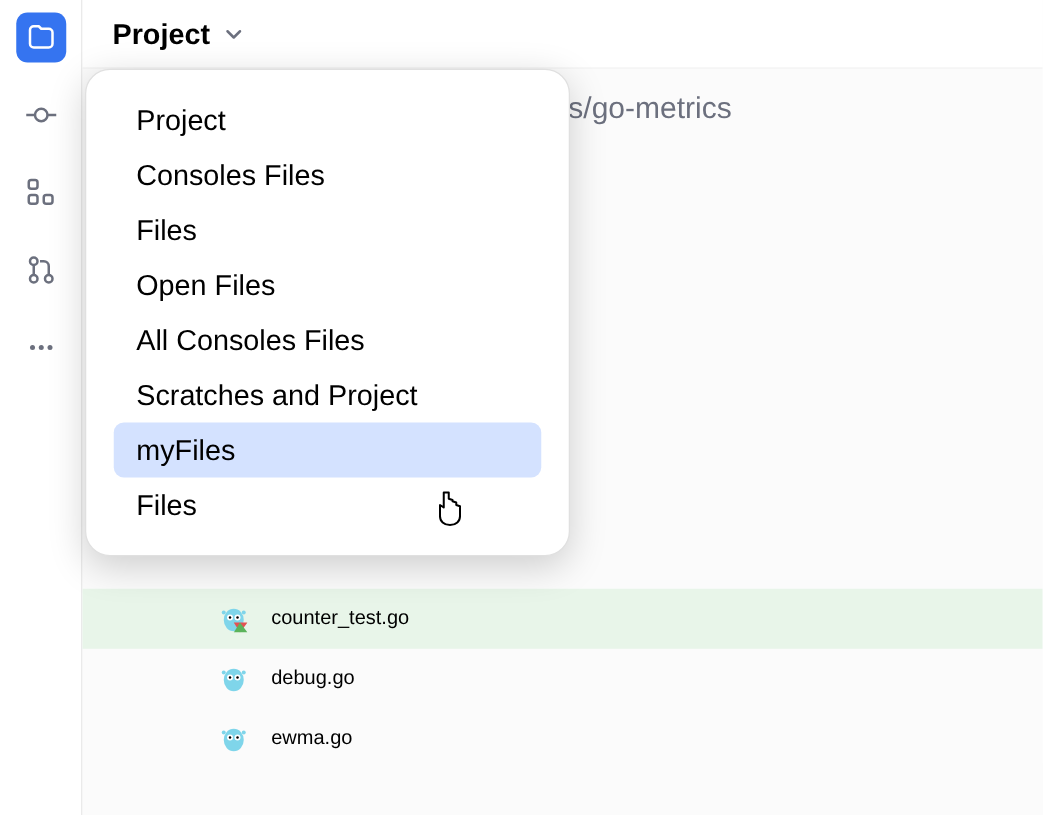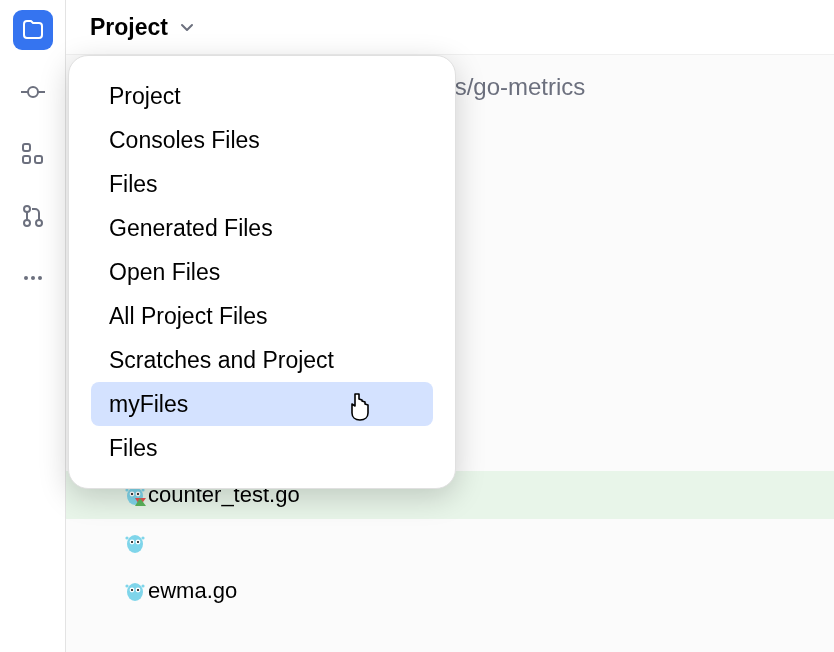--- a/index.html
+++ b/index.html
@@ -88,23 +88,23 @@
     .tree {
       position: absolute;
       left: 0;
       right: 0;
       top: 416px;
     }
     .tree-row {
       display: flex;
       align-items: center;
       height: 48px;
-      padding-left: 58px;
-      gap: 2px;
-      font-size: 22px;
+      padding-left: 110px;
+      gap: 19px;
+      font-size: 16px;
     }
     .tree-row.highlighted {
       background: #e8f5e9;
     }
     .file-icon {
       width: 22px;
       height: 22px;
       display: flex;
       align-items: center;
       justify-content: center;
@@ -231,20 +231,21 @@
           <svg width="22" height="22" viewBox="0 0 22 22">
             <ellipse cx="11" cy="12" rx="8" ry="9" fill="#7fd5ea"></ellipse>
             <circle cx="8" cy="10" r="2.4" fill="#ffffff"></circle>
             <circle cx="14" cy="10" r="2.4" fill="#ffffff"></circle>
             <circle cx="8" cy="10" r="1" fill="#000"></circle>
             <circle cx="14" cy="10" r="1" fill="#000"></circle>
             <circle cx="3" cy="6" r="1.6" fill="#7fd5ea"></circle>
             <circle cx="19" cy="6" r="1.6" fill="#7fd5ea"></circle>
           </svg>
         </span>
+        <span>debug.go</span>
       </div>
       <div class="tree-row">
         <span class="file-icon">
           <svg width="22" height="22" viewBox="0 0 22 22">
             <ellipse cx="11" cy="12" rx="8" ry="9" fill="#7fd5ea"></ellipse>
             <circle cx="8" cy="10" r="2.4" fill="#ffffff"></circle>
             <circle cx="14" cy="10" r="2.4" fill="#ffffff"></circle>
             <circle cx="8" cy="10" r="1" fill="#000"></circle>
             <circle cx="14" cy="10" r="1" fill="#000"></circle>
             <circle cx="3" cy="6" r="1.6" fill="#7fd5ea"></circle>
@@ -261,27 +262,24 @@
 <div class="popup-item">
       <span class="label">Project</span>
     </div>
     <div class="popup-item">
       <span class="label">Consoles Files</span>
     </div>
     <div class="popup-item">
       <span class="label">Files</span>
     </div>
     <div class="popup-item">
-      <span class="label">Generated Files</span>
-    </div>
-    <div class="popup-item">
       <span class="label">Open Files</span>
     </div>
     <div class="popup-item">
-      <span class="label">All Project Files</span>
+      <span class="label">All Consoles Files</span>
     </div>
     <div class="popup-item">
       <span class="label">Scratches and Project</span>
     </div>
     <div class="popup-item">
       <div class="popup-item-hl"></div>
       <span class="label">myFiles</span>
     </div>
     <div class="popup-item">
       <span class="label">Files</span>

